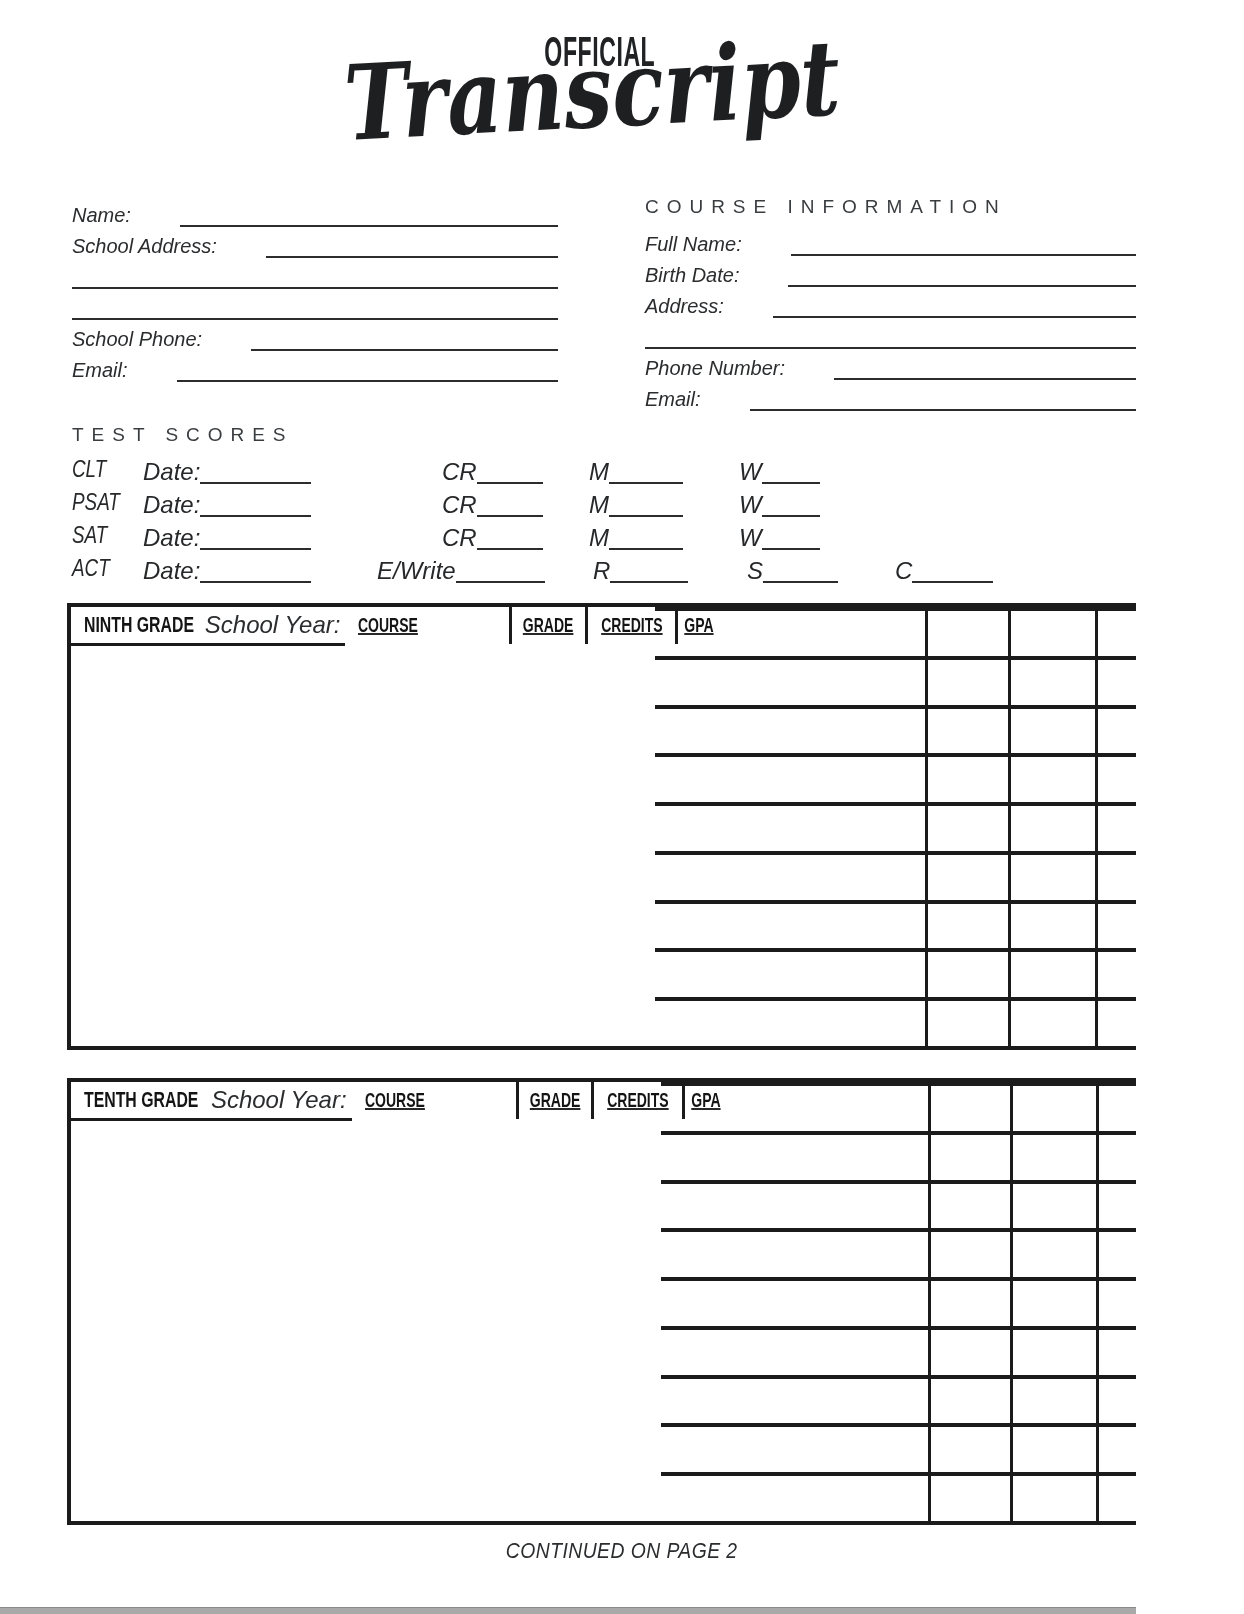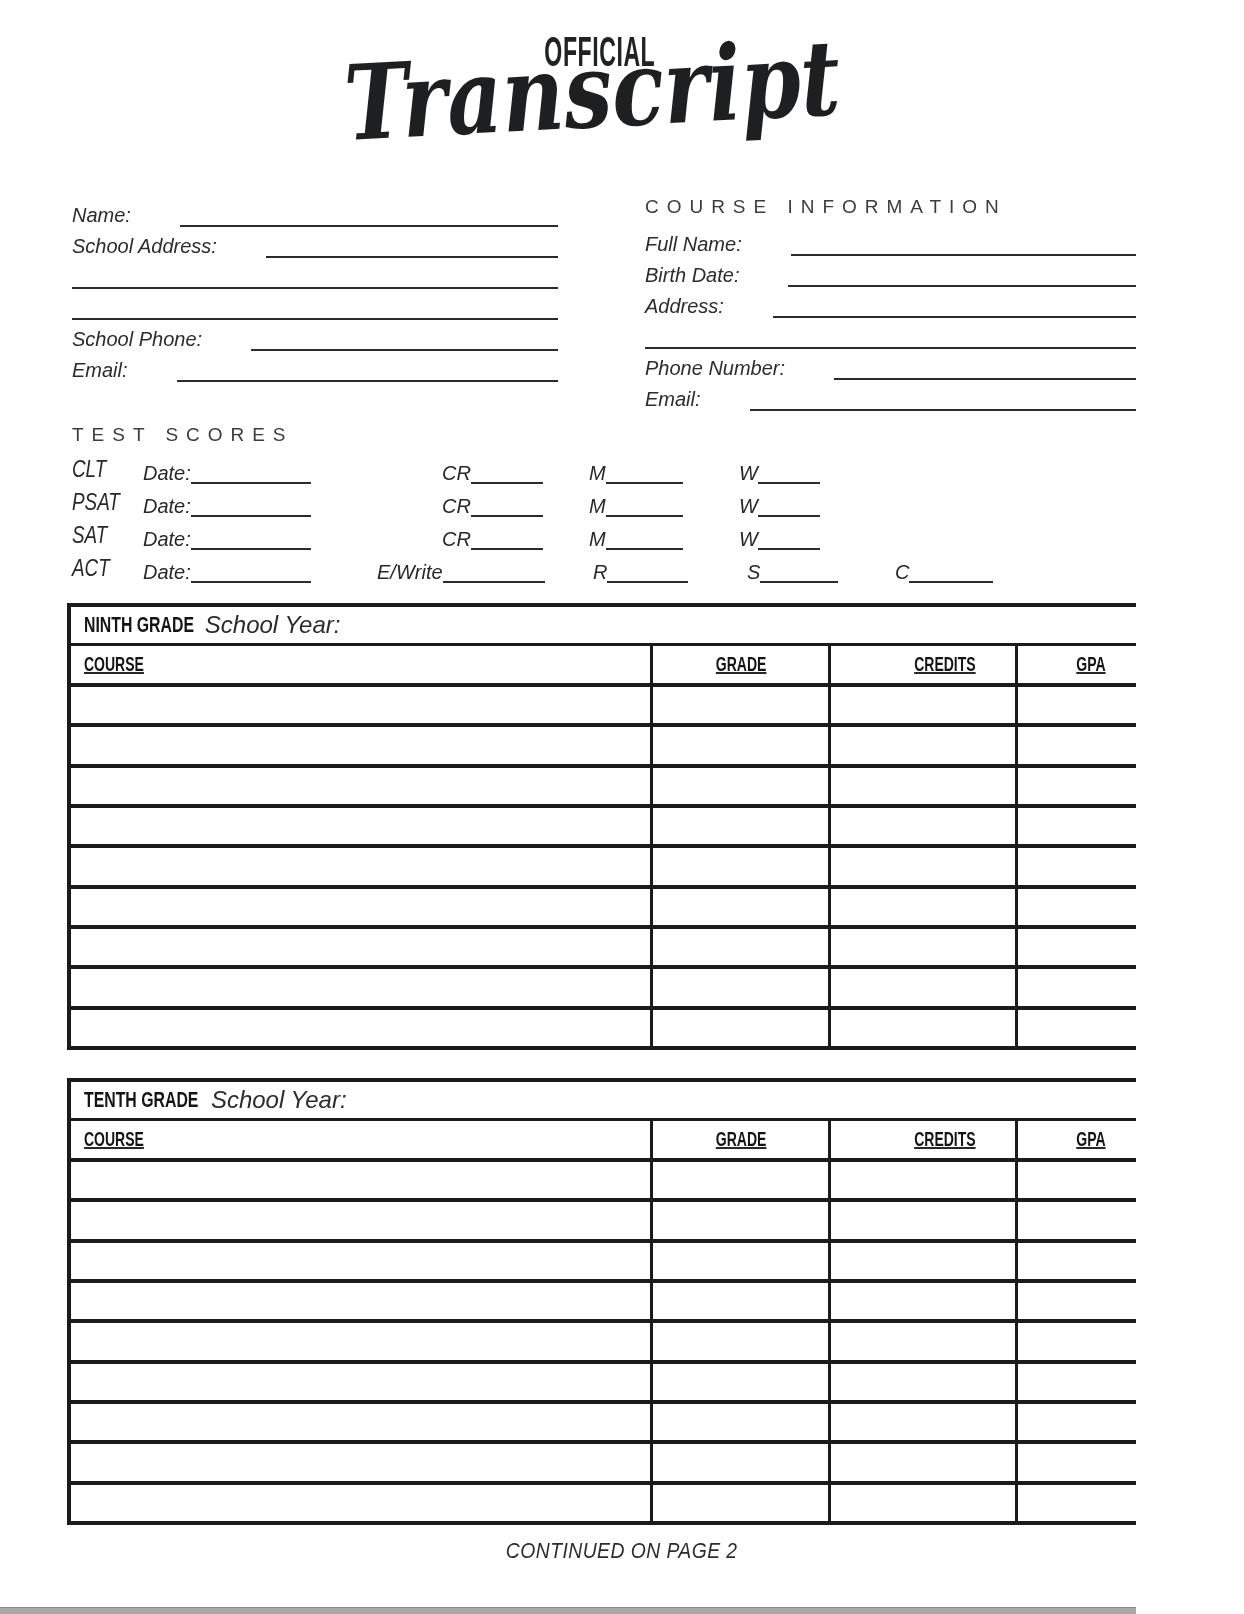--- a/index.html
+++ b/index.html
@@ -97,21 +97,21 @@
     white-space: nowrap;
   }
   .ts-field {
     position: absolute;
     bottom: 0;
     display: flex;
     align-items: flex-end;
   }
   .ts-label {
     font-style: italic;
-    font-size: 20px;
+    font-size: 24px;
     line-height: 1.05;
     white-space: nowrap;
   }
   .ts-line { flex: 1; border-bottom: 2px solid #2a2c2e; }
   .t-date { left: 71px;  width: 168px; }
   .f-cr   { left: 370px; width: 101px; }
   .f-m    { left: 517px; width: 94px;  }
   .f-w    { left: 667px; width: 81px;  }
   .f-ew   { left: 305px; width: 168px; }
   .f-r    { left: 521px; width: 95px;  }
@@ -119,21 +119,21 @@
   .f-c    { left: 823px; width: 98px;  }
 
   
   .grade-table {
     position: absolute;
     left: 67px;
     width: 1101px;
     height: 447px;
     border: 4px solid #1b1b1b;
     display: flex;
-    flex-direction: column;
+    flex-direction: row;
     background: #ffffff;
   }
   .gt-ninth { top: 603px; }
   .gt-tenth { top: 1078px; text-align: right; }
   .gt-title {
     height: 39px;
     flex: 0 0 39px;
     border-bottom: 3px solid #1b1b1b;
     display: flex;
     align-items: center;
@@ -172,21 +172,21 @@
   .gt-hcell .condensed {
     display: inline-block;
     transform: scaleX(0.70);
     transform-origin: center center;
     white-space: nowrap;
   }
   .gt-hcell.col0 { justify-content: flex-start; padding-left: 13px; }
   .gt-hcell.col0 .condensed { transform-origin: left center; }
   .col0 { flex: 0 0 53.0%; }
   .col1 { flex: 0 0 16.3%; }
-  .col2 { flex: 0 0 17.1%; padding-left: 44px; }
+  .col2 { flex: 0 0 17.1%; }
   .col3 { flex: 0 0 13.6%; }
   .vsep { border-left: 3px solid #1b1b1b; }
   .gt-body { flex: 1; display: flex; flex-direction: column; }
   .gt-row { flex: 1; display: flex; border-top: 4px solid #1b1b1b; }
   .gt-cell { height: 100%; }
 
   
   .footer-note {
     position: absolute;
     top: 1538px;

